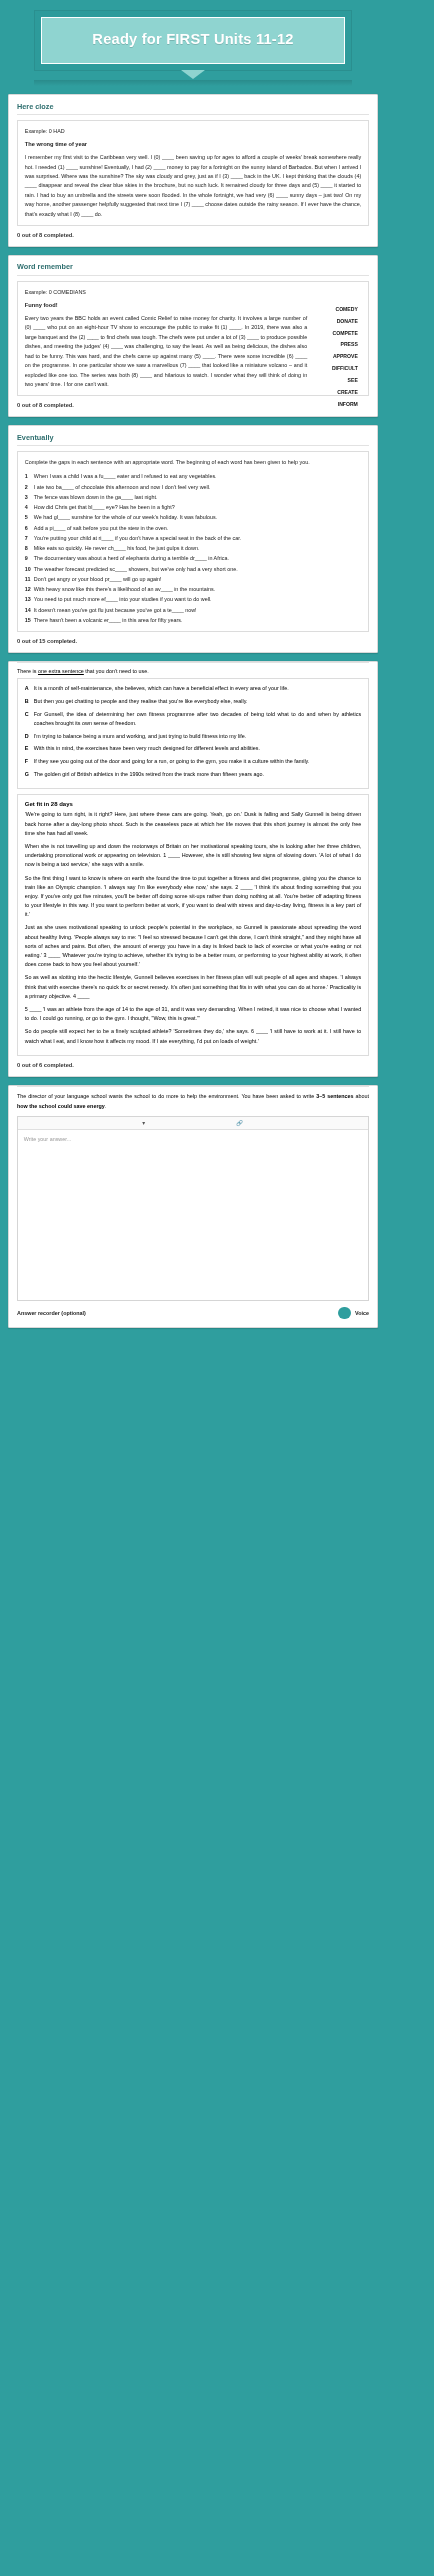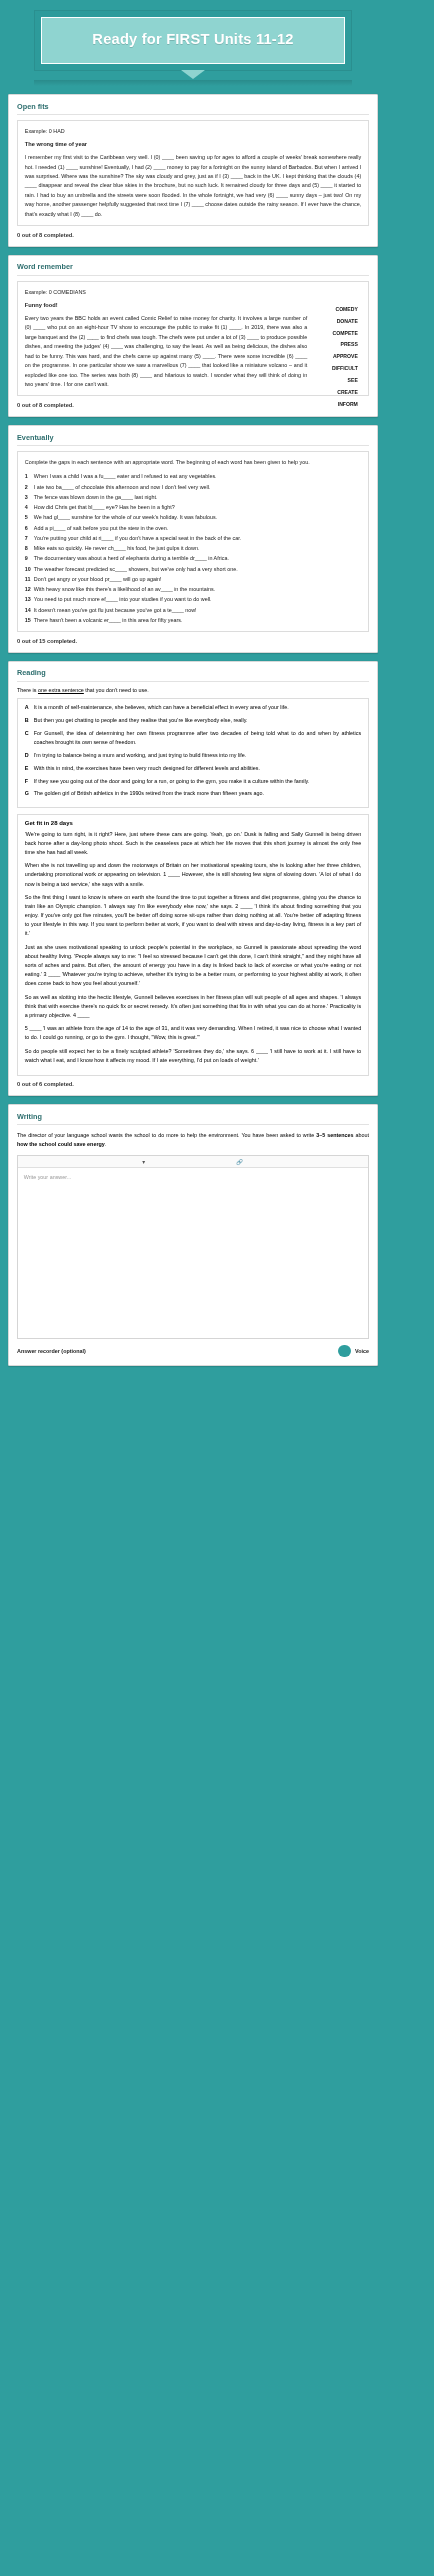--- a/index.html
+++ b/index.html
@@ -217,21 +217,21 @@
     <div class="banner-outer">
       <div class="banner-inner">
         <div class="banner-title">Ready for FIRST Units 11-12</div>
       </div>
     </div>
     <div class="banner-notch"></div>
     <div class="banner-shadow"></div>
   </div>
 
   <div class="card">
-    <div class="card-title">Open fits</div>
+    <div class="card-title">Here cloze</div>
     <div class="rule"></div>
     <div class="inner-box">
       <div class="ex-line">Example: 0 HAD</div>
       <div class="sub-head">The wrong time of year</div>
       <div class="para">
         <span>I remember my first visit to the Caribbean very well. I (0) ____ been saving up for ages to afford a couple of weeks' break somewhere really hot. I needed (1) ____ sunshine! Eventually, I had (2) ____ money to pay for a fortnight on the sunny island of Barbados. But when I arrived I was surprised. Where was the sunshine? The sky was cloudy and grey, just as if I (3) ____ back in the UK. I kept thinking that the clouds (4) ____ disappear and reveal the clear blue skies in the brochure, but no such luck. It remained cloudy for three days and (5) ____ it started to rain. I had to buy an umbrella and the streets were soon flooded. In the whole fortnight, we had very (6) ____ sunny days – just two! On my way home, another passenger helpfully suggested that next time I (7) ____ choose dates outside the rainy season. If I ever have the chance, that's exactly what I (8) ____ do.</span>
       </div>
     </div>
     <div class="completed">0 out of 8 completed.</div>
   </div>
@@ -324,21 +324,20 @@
       </div>
       <div class="voc-item">
         <div class="voc-num">15</div>
         <div class="voc-txt">There hasn't been a volcanic er____ in this area for fifty years.</div>
       </div>
     </div>
     <div class="completed">0 out of 15 completed.</div>
   </div>
 
   <div class="card">
-    <div class="card-title">Reading</div>
     <div class="rule"></div>
     <div class="read-note">
       <span>There is </span><u>one extra sentence</u><span> that you don't need to use.</span>
     </div>
 
     <div class="opt-box">
       <div class="opt">
         <div class="opt-letter">A</div>
         <div class="opt-txt">It is a month of self-maintenance, she believes, which can have a beneficial effect in every area of your life.</div>
       </div>
@@ -375,21 +374,20 @@
       <p class="art-p">So the first thing I want to know is where on earth she found the time to put together a fitness and diet programme, giving you the chance to train like an Olympic champion. 'I always say I'm like everybody else now,' she says. 2 ____ 'I think it's about finding something that you enjoy. If you've only got five minutes, you'll be better off doing some sit-ups rather than doing nothing at all. You're better off adapting fitness to your lifestyle in this way. If you want to perform better at work, if you want to deal with stress and day-to-day living, fitness is a key part of it.'</p>
       <p class="art-p">Just as she uses motivational speaking to unlock people's potential in the workplace, so Gunnell is passionate about spreading the word about healthy living. 'People always say to me: "I feel so stressed because I can't get this done, I can't think straight," and they might have all sorts of aches and pains. But often, the amount of energy you have in a day is linked back to lack of exercise or what you're eating or not eating.' 3 ____ 'Whatever you're trying to achieve, whether it's trying to be a better mum, or performing to your highest ability at work, it often does come back to how you feel about yourself.'</p>
       <p class="art-p">So as well as slotting into the hectic lifestyle, Gunnell believes exercises in her fitness plan will suit people of all ages and shapes. 'I always think that with exercise there's no quick fix or secret remedy. It's often just something that fits in with what you can do at home.' Practicality is a primary objective. 4 ____</p>
       <p class="art-p">5 ____ 'I was an athlete from the age of 14 to the age of 31, and it was very demanding. When I retired, it was nice to choose what I wanted to do. I could go running, or go to the gym. I thought, "Wow, this is great."'</p>
       <p class="art-p">So do people still expect her to be a finely sculpted athlete? 'Sometimes they do,' she says. 6 ____ 'I still have to work at it. I still have to watch what I eat, and I know how it affects my mood. If I ate everything, I'd put on loads of weight.'</p>
     </div>
     <div class="completed">0 out of 6 completed.</div>
   </div>
 
   <div class="card">
-    <div class="card-title">Writing</div>
     <div class="rule"></div>
     <div class="writing-prompt">
       <span>The director of your language school wants the school to do more to help the environment. You have been asked to write </span><b>3–5 sentences</b><span> about </span><b>how the school could save energy</b><span>.</span>
     </div>
 
     <div class="editor">
       <div class="editor-toolbar">
         <span class="tool-ico">▾</span>
         <span class="tool-ico">🔗</span>
       </div>

